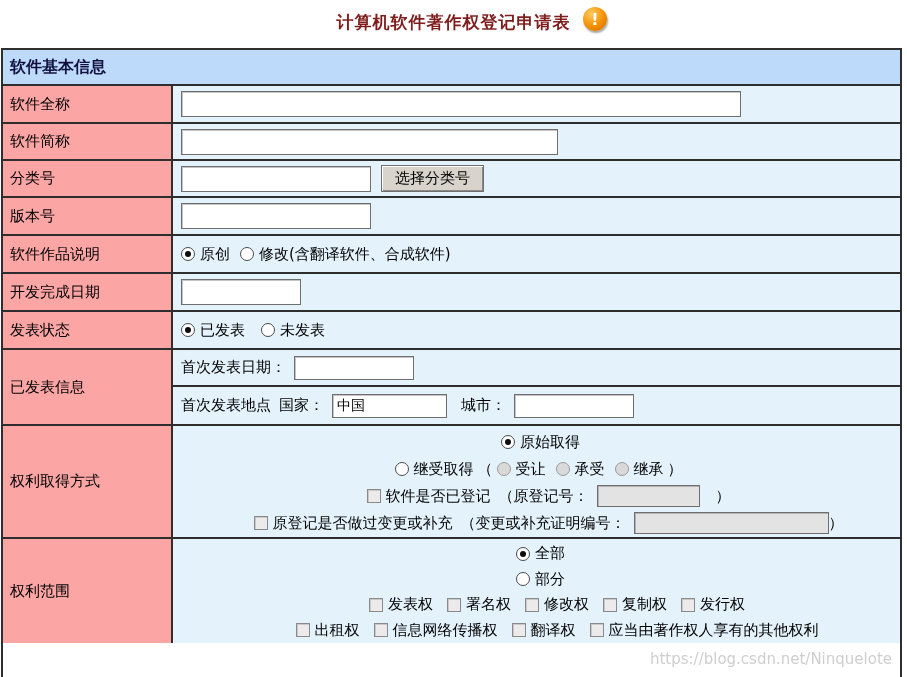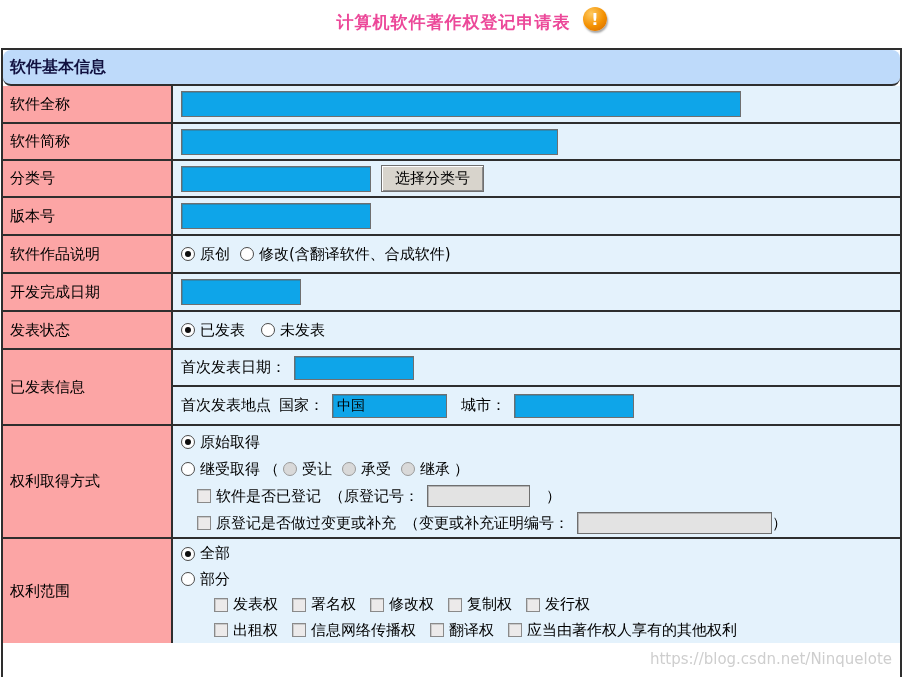--- a/index.html
+++ b/index.html
@@ -11,21 +11,21 @@
     overflow: hidden;
     font-family: "DejaVu Sans", sans-serif;
     font-size: 15px;
     color: #000;
   }
   
   .title-row { position: relative; height: 48px; }
   .page-title {
     position: absolute; left: 0; right: 0; top: 11px;
     text-align: center;
-    font-size: 17px; font-weight: bold; color: #ec4899;
+    font-size: 17px; font-weight: bold; color: #7f1d1d;
     letter-spacing: 1px;
   }
   .warn-icon {
     position: absolute; left: 583px; top: 7px;
     width: 24px; height: 24px; border-radius: 50%;
     background: radial-gradient(circle at 35% 28%, #ffc95e, #f39000 55%, #d96f00 90%);
     color: #fff; font-weight: bold; font-size: 16px;
     display: flex; align-items: center; justify-content: center;
     box-shadow: 1px 2px 2px rgba(0,0,0,0.35);
   }
@@ -36,56 +36,56 @@
     border: 2px solid #2e2e2e; border-bottom: none;
     overflow: hidden;
     display: flex; flex-direction: column;
   }
   .thead {
     height: 36px; flex: none;
     background: #bedafa;
     border-bottom: 2px solid #2e2e2e;
     display: flex; align-items: center;
     padding-left: 7px;
-    font-weight: bold; font-size: 16px; color: #10103f; border-radius: 8px;
+    font-weight: bold; font-size: 16px; color: #10103f;
   }
   .trow { display: flex; border-bottom: 2px solid #2e2e2e; flex: none; }
   .trow.last { border-bottom: none; }
   .tlabel {
     width: 170px; flex: none;
     background: #fca5a5;
     border-right: 2px solid #2e2e2e;
     display: flex; align-items: center;
     padding-left: 7px;
   }
   .tcell {
     flex: 1;
     background: #e4f2fc;
     display: flex; align-items: center;
     padding-left: 8px;
   }
   .tcell.multi {
-    flex-direction: column; align-items: flex-start;
+    flex-direction: column; align-items: center;
     justify-content: center; padding: 2px 0 0 8px;
   }
   .line { display: flex; align-items: center; height: 27px; }
   .indent16 { padding-left: 16px; }
   .indent33 { padding-left: 33px; }
   .subrows { flex: 1; display: flex; flex-direction: column; }
   .subrow {
     height: 35px; background: #e4f2fc;
     display: flex; align-items: center; padding-left: 8px;
   }
   .subrow.first { border-bottom: 2px solid #2e2e2e; height: 35px; align-items: center; }
   
   .txt {
     height: 26px;
     border: 1px solid #6f6f6f;
     box-shadow: inset 1px 1px 0 rgba(90,90,90,0.35);
-    background: #0ea5e9;
+    background: #ffffff;
     font-family: "DejaVu Sans", sans-serif;
     font-size: 14px; padding: 0 4px; color: #000;
   }
   .txt.small { height: 24px; }
   .txt.gray { background: #e3e3e3; height: 22px; }
   .w560 { width: 560px; } .w377 { width: 377px; } .w190 { width: 190px; }
   .w120 { width: 120px; } .w115 { width: 115px; } .w103 { width: 103px; }
   .w195 { width: 195px; }
   .btn3d {
     height: 27px; margin-left: 10px; padding: 0 13px;

